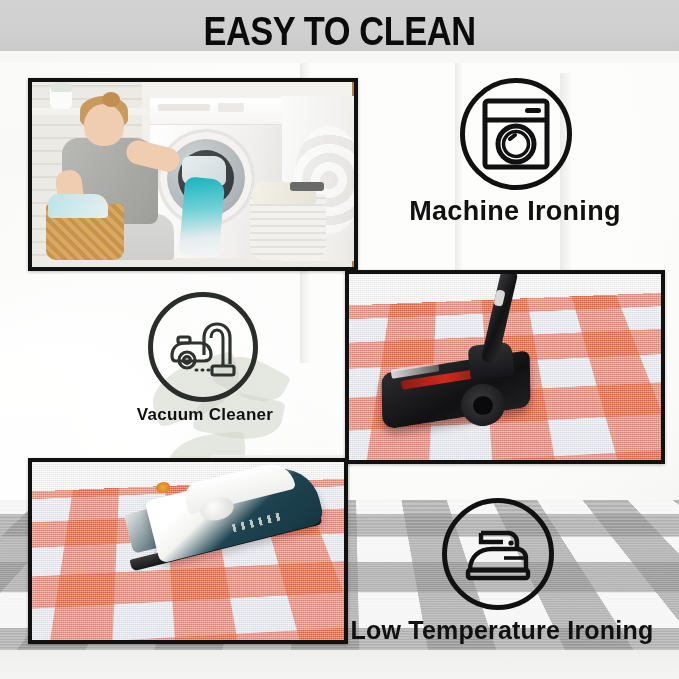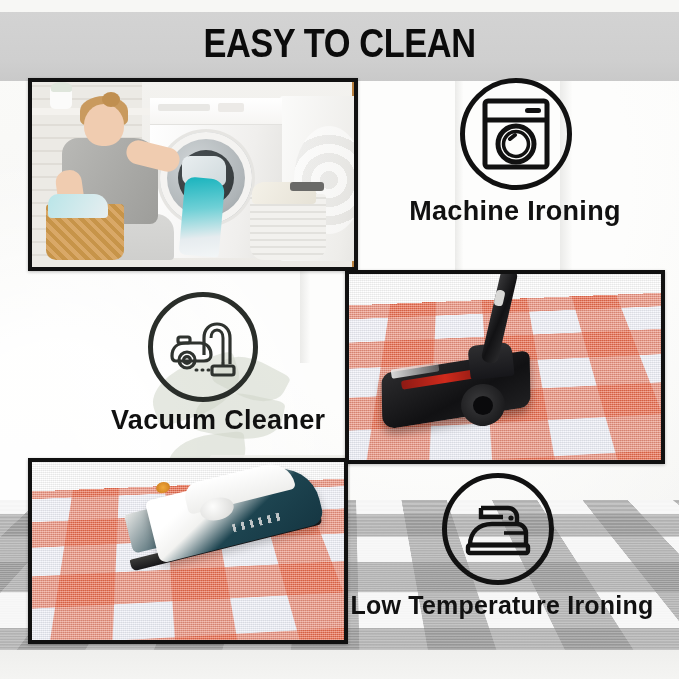--- a/index.html
+++ b/index.html
@@ -6,21 +6,21 @@
   body{
     width:679px;height:679px;
     font-family:"Liberation Sans", sans-serif;
     background:#f7f7f5;
     overflow:hidden;
   }
   #stage{position:relative;width:679px;height:679px;overflow:hidden;background:#f7f7f5;}
 
   
   .header{
-    position:absolute;left:0;top:12px;width:679px;height:69px;
+    position:absolute;left:0;top:0;width:679px;height:51px;
     background:linear-gradient(#d3d3d3,#cfcfcf 70%,#c9c9c9);
     overflow:hidden;
   }
   .header-title{
     position:absolute;left:0;top:6px;width:679px;
     text-align:center;
     font-weight:bold;
     font-size:40px;
     line-height:50px;
     letter-spacing:-0.5px;
@@ -285,23 +285,23 @@
   .badge svg{position:absolute;display:block;}
 
   #badge-washable{left:385px;top:78px;width:260px;height:170px;}
   #badge-washable .ring{left:75px;top:0;width:112px;height:112px;}
   #badge-washable svg{left:96px;top:20px;}
   #badge-washable .lbl{left:0;top:118px;width:260px;font-size:27px;letter-spacing:.3px;}
 
   #badge-vacuum{left:95px;top:292px;width:210px;height:150px;}
   #badge-vacuum .ring{left:53px;top:0;width:110px;height:110px;}
   #badge-vacuum svg{left:73px;top:24px;}
-  #badge-vacuum .lbl{left:16px;top:113px;width:210px;font-size:27px;letter-spacing:.3px;}
-
-  #badge-ironing{left:348px;top:473px;width:308px;height:150px;text-decoration:underline;}
+  #badge-vacuum .lbl{left:5px;top:113px;width:210px;font-size:17px;letter-spacing:.3px;}
+
+  #badge-ironing{left:348px;top:498px;width:308px;height:150px;text-decoration:underline;}
   #badge-ironing .ring{left:94px;top:0;width:112px;height:112px;}
   #badge-ironing svg{left:116px;top:26px;}
   #badge-ironing .lbl{left:0;top:118px;width:308px;font-size:25px;letter-spacing:.2px;}
 </style>
 </head>
 <body>
 
 <div id="stage">
 
   <div class="bg-room">

